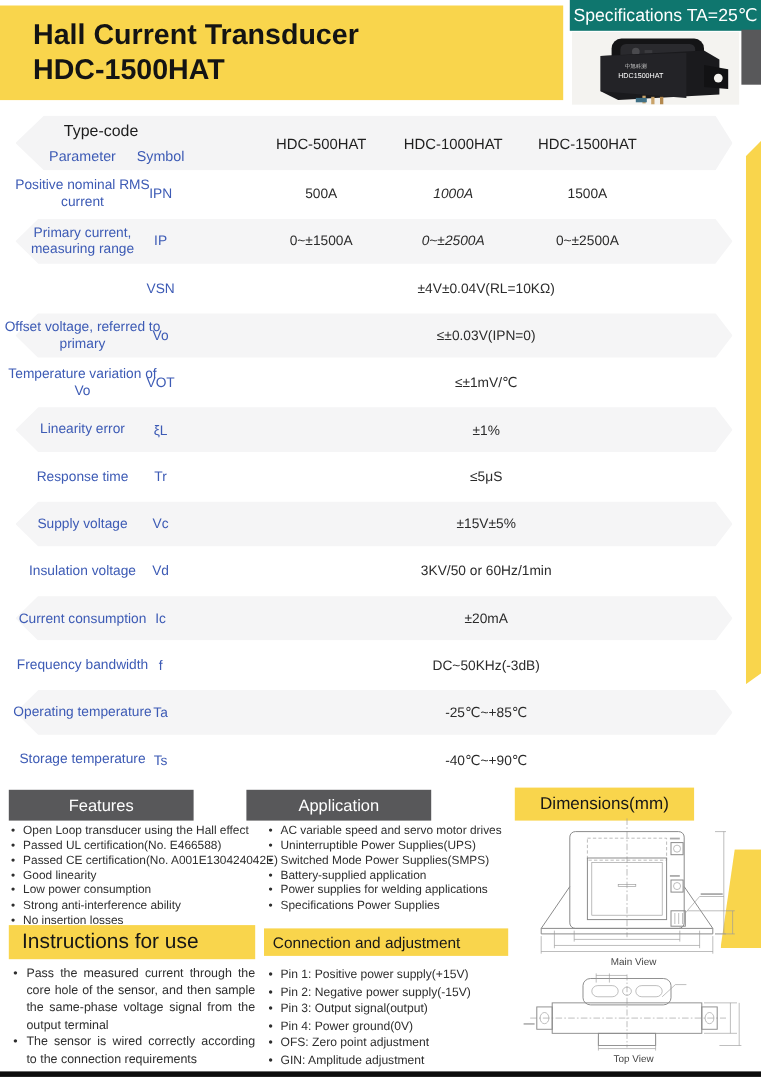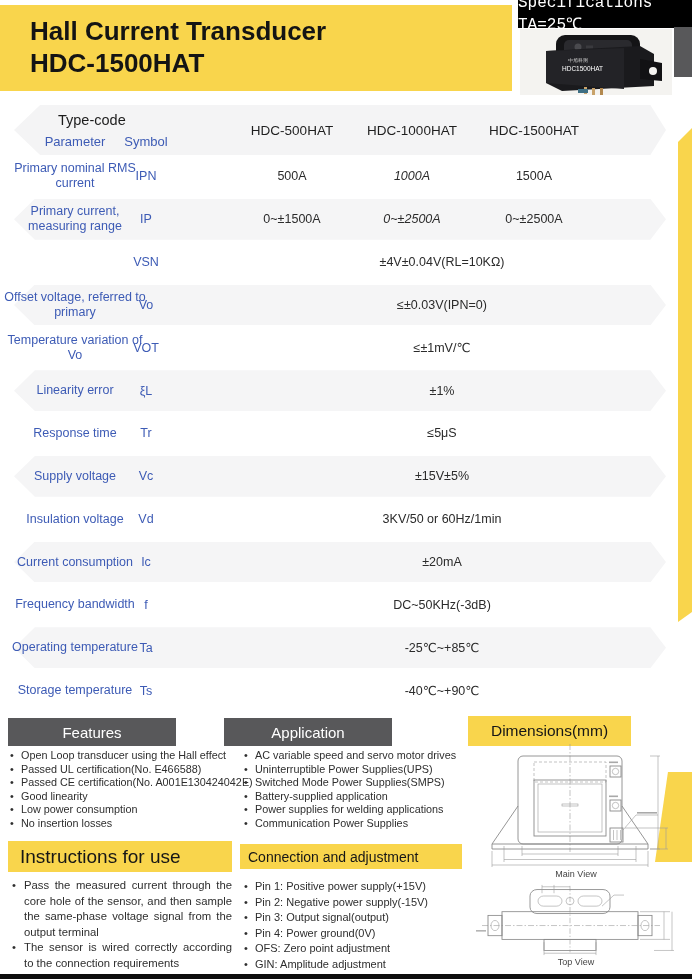--- a/index.html
+++ b/index.html
@@ -5,22 +5,22 @@
   html,body{margin:0;padding:0;background:#e8e8e8;}
   .page{
     position:relative;width:692px;height:979px;background:#ffffff;overflow:hidden;
     font-family:"Liberation Sans","DejaVu Sans",sans-serif;color:#222;
     margin:0 auto;
   }
   
   .title-block{position:absolute;left:0;top:5px;width:512px;height:86px;background:#F9D54C;}
   .title-line{margin-left:30px;font-size:26px;font-weight:bold;color:#141414;line-height:32px;}
   .title-line.first{margin-top:10px;}
-  .spec-badge{position:absolute;left:518px;top:0;width:174px;height:28px;background:#000000;
-    color:#fff;font-size:16px;display:flex;align-items:center;justify-content:center;font-family:Liberation Mono, monospace;}
+  .spec-badge{position:absolute;left:518px;top:0;width:174px;height:28px;background:#0f766e;
+    color:#fff;font-size:16px;display:flex;align-items:center;justify-content:center;}
   .dark-strip{position:absolute;left:674px;top:27px;width:18px;height:50px;background:#58585A;}
   .photo{position:absolute;left:520px;top:29px;width:152px;height:66px;background:#F4F3F0;}
   .yellow-bar{position:absolute;left:678px;top:128px;width:14px;height:494px;background:#F9D54C;
     clip-path:polygon(0 14px,100% 0,100% calc(100% - 10px),0 100%);}
   .yellow-wedge{position:absolute;left:655px;top:772px;width:37px;height:90px;background:#F9D54C;
     clip-path:polygon(35% 0,100% 0,100% 100%,0 100%);}
   .bottom-border{position:absolute;left:0;top:974px;width:692px;height:5px;background:#0d0d0d;}
   
   .table-header{position:absolute;left:0;top:105px;width:692px;height:50px;}
   .header-band{position:absolute;left:14px;right:26px;top:0;bottom:0;background:#F4F4F5;
@@ -119,21 +119,21 @@
     <div class="th-symbol">Symbol</div>
     <div class="th-model m1">HDC-500HAT</div>
     <div class="th-model m2">HDC-1000HAT</div>
     <div class="th-model m3">HDC-1500HAT</div>
   </div>
 
   <div class="rows">
 
       <div class="spec-row">
 
-        <div class="param">Primary nominal RMS current</div>
+        <div class="param">Positive nominal RMS current</div>
         <div class="sym">IPN</div>
         <div class="val v1">500A</div>
         <div class="val v2">1000A</div>
         <div class="val v3">1500A</div>
         <div class="val vspan"></div>
       </div>
 
       <div class="spec-row">
         <div class="band"></div>
         <div class="param">Primary current, measuring range</div>
@@ -266,38 +266,39 @@
       <li>Open Loop transducer using the Hall effect</li>
 
       <li>Passed UL certification(No. E466588)</li>
 
       <li>Passed CE certification(No. A001E130424042E)</li>
 
       <li>Good linearity</li>
 
       <li>Low power consumption</li>
 
+      <li>Strong anti-interference ability</li>
 
       <li>No insertion losses</li>
 
   </ul>
 
   <ul class="blist" id="application-list">
 
       <li>AC variable speed and servo motor drives</li>
 
       <li>Uninterruptible Power Supplies(UPS)</li>
 
       <li>Switched Mode Power Supplies(SMPS)</li>
 
       <li>Battery-supplied application</li>
 
       <li>Power supplies for welding applications</li>
 
-      <li>Communication Power Supplies</li>
+      <li>Specifications Power Supplies</li>
 
   </ul>
 
   <ul class="blist" id="instructions-list">
 
       <li>Pass the measured current through the core hole of the sensor, and then sample the same-phase voltage signal from the output terminal</li>
 
       <li>The sensor is wired correctly according to the connection requirements</li>
 
   </ul>

